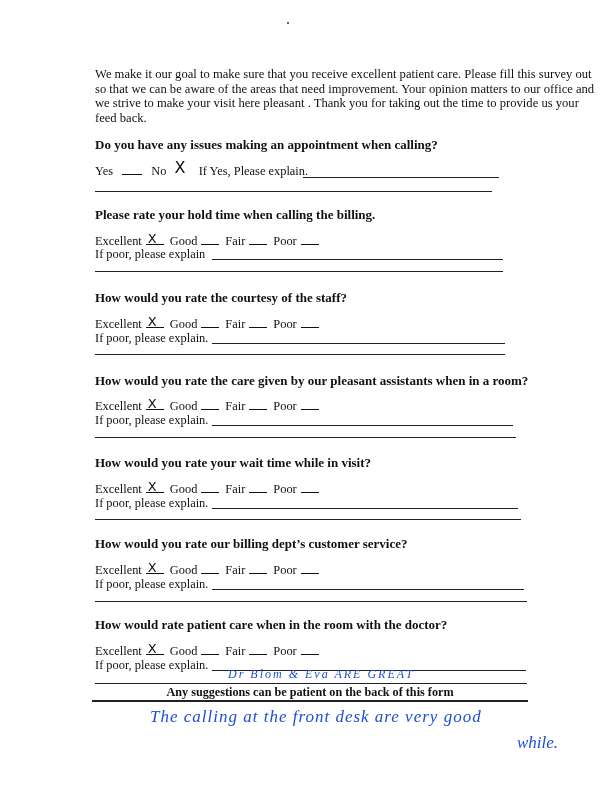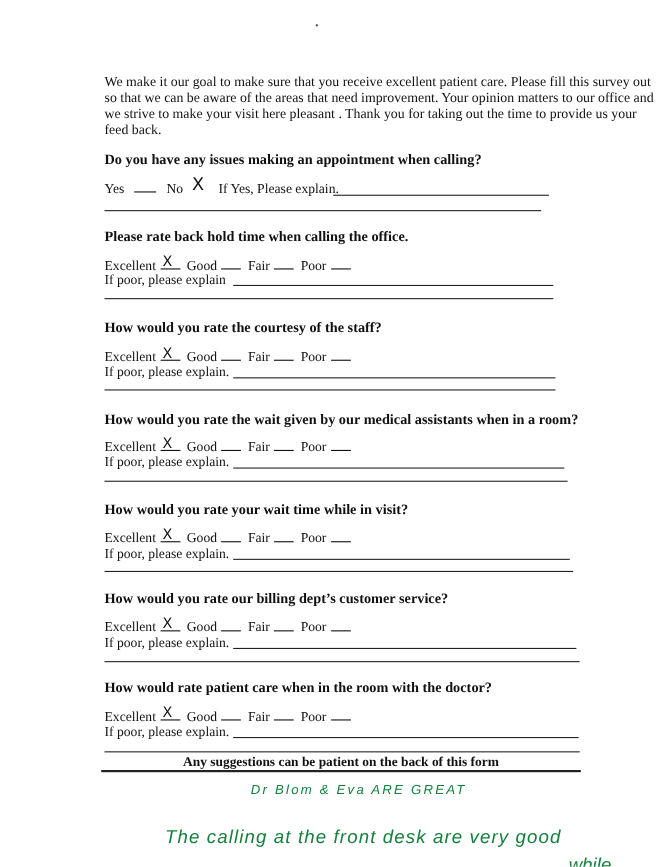--- a/index.html
+++ b/index.html
@@ -5,21 +5,21 @@
   html, body { margin:0; padding:0; background:#ffffff; }
   body { width:610px; height:788px; position:relative; overflow:hidden;
          font-family:"Liberation Serif", serif; color:#111; }
   .abs { position:absolute; }
   .intro { left:95px; top:67px; width:500px; font-size:12.6px; line-height:14.6px; }
   .q { left:95px; font-size:13px; font-weight:bold; white-space:nowrap; }
   .row { left:95px; font-size:12.4px; white-space:nowrap; }
   .blank { display:inline-block; border-bottom:1px solid #111; vertical-align:baseline; height:10px; position:relative; }
   .mark { position:absolute; left:2px; bottom:-2px; font-family:"DejaVu Sans", sans-serif; font-size:13px; font-weight:normal; color:#111; }
   .line { position:absolute; height:0; border-top:1.3px solid #222; }
-  .hand { font-family:Liberation Sans, sans-serif; font-style:italic; color:#15803d;margin-top:44px; }
+  .hand { font-family:Liberation Serif, serif; font-style:italic; color:#1d4ed8; }
   .footer { left:95px; width:430px; text-align:center; font-weight:bold; font-size:12.2px; }
   .speck { position:absolute; background:#333; width:2px; height:2px; border-radius:1px; }
 </style>
 </head>
 <body>
 
 <span class="speck" style="left:287px;top:22px;"></span>
 
 <div class="abs intro">We make it our goal to make sure that you receive excellent patient care. Please fill this survey out so that we can be aware of the areas that need improvement. Your opinion matters to our office and we strive to make your visit here pleasant . Thank you for taking out the time to provide us your feed back.</div>
 
@@ -28,31 +28,31 @@
   <span>Yes</span>
   <span class="blank" style="width:20px;margin:0 6px;"></span>
   <span>No</span>
   <span class="blank" style="width:20px;margin:0 3px;border-bottom-color:transparent;"><span class="mark" style="font-size:16px;bottom:-3px;">X</span></span>
   <span>If Yes, Please explain.</span>
 </div>
 <div class="line" style="left:303px;top:177px;width:196px;"></div>
 <div class="line" style="left:95px;top:191px;width:397px;"></div>
 
 <div id="ratings">
-    <div class="abs q" style="top: 207px;">Please rate back hold time when calling the office.</div>
+    <div class="abs q" style="top: 207px;">Please rate your hold time when calling the billing.</div>
     <div class="abs row" style="top: 234px;"><span>Excellent</span><span class="blank" style="width: 18px; margin: 0px 6px 0px 4px;"><span class="mark">X</span></span><span>Good</span><span class="blank" style="width: 18px; margin: 0px 6px 0px 4px;"></span><span>Fair</span><span class="blank" style="width: 18px; margin: 0px 6px 0px 4px;"></span><span>Poor</span><span class="blank" style="width: 18px; margin: 0px 6px 0px 4px;"></span></div>
     <div class="abs row" style="top: 247px;">If poor, please explain</div>
     <div class="line" style="left: 212px; top: 259px; width: 291px;"></div>
     <div class="line" style="left: 95px; top: 271px; width: 408px;"></div>
     <div class="abs q" style="top: 290px;">How would you rate the courtesy of the staff?</div>
     <div class="abs row" style="top: 317px;"><span>Excellent</span><span class="blank" style="width: 18px; margin: 0px 6px 0px 4px;"><span class="mark">X</span></span><span>Good</span><span class="blank" style="width: 18px; margin: 0px 6px 0px 4px;"></span><span>Fair</span><span class="blank" style="width: 18px; margin: 0px 6px 0px 4px;"></span><span>Poor</span><span class="blank" style="width: 18px; margin: 0px 6px 0px 4px;"></span></div>
     <div class="abs row" style="top: 331px;">If poor, please explain.</div>
     <div class="line" style="left: 212px; top: 343px; width: 293px;"></div>
     <div class="line" style="left: 95px; top: 354px; width: 410px;"></div>
-    <div class="abs q" style="top: 373px;">How would you rate the wait given by our medical assistants when in a room?</div>
+    <div class="abs q" style="top: 373px;">How would you rate the care given by our pleasant assistants when in a room?</div>
     <div class="abs row" style="top: 399px;"><span>Excellent</span><span class="blank" style="width: 18px; margin: 0px 6px 0px 4px;"><span class="mark">X</span></span><span>Good</span><span class="blank" style="width: 18px; margin: 0px 6px 0px 4px;"></span><span>Fair</span><span class="blank" style="width: 18px; margin: 0px 6px 0px 4px;"></span><span>Poor</span><span class="blank" style="width: 18px; margin: 0px 6px 0px 4px;"></span></div>
     <div class="abs row" style="top: 413px;">If poor, please explain.</div>
     <div class="line" style="left: 212px; top: 425px; width: 301px;"></div>
     <div class="line" style="left: 95px; top: 437px; width: 421px;"></div>
     <div class="abs q" style="top: 455px;">How would you rate your wait time while in visit?</div>
     <div class="abs row" style="top: 482px;"><span>Excellent</span><span class="blank" style="width: 18px; margin: 0px 6px 0px 4px;"><span class="mark">X</span></span><span>Good</span><span class="blank" style="width: 18px; margin: 0px 6px 0px 4px;"></span><span>Fair</span><span class="blank" style="width: 18px; margin: 0px 6px 0px 4px;"></span><span>Poor</span><span class="blank" style="width: 18px; margin: 0px 6px 0px 4px;"></span></div>
     <div class="abs row" style="top: 496px;">If poor, please explain.</div>
     <div class="line" style="left: 212px; top: 508px; width: 306px;"></div>
     <div class="line" style="left: 95px; top: 519px; width: 426px;"></div>
     <div class="abs q" style="top: 536px;">How would you rate our billing  dept’s customer service?</div>

